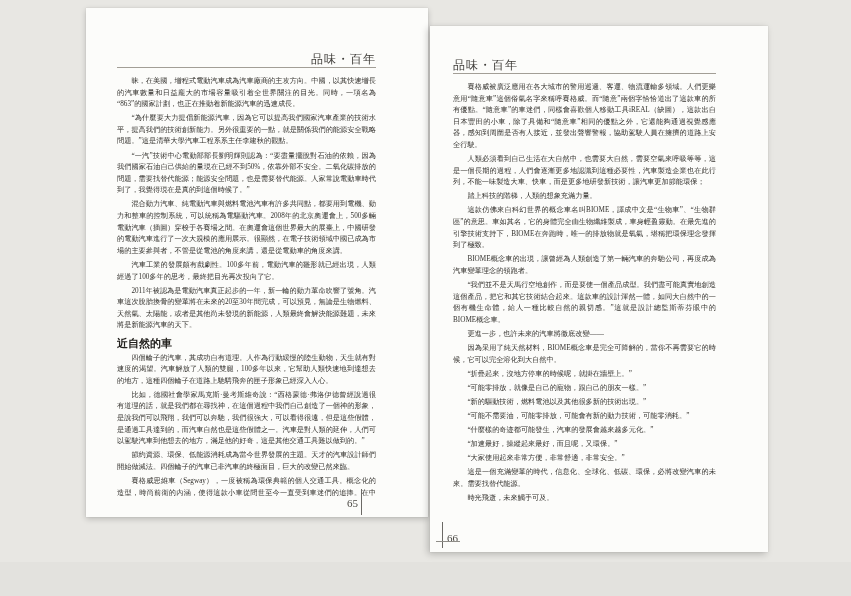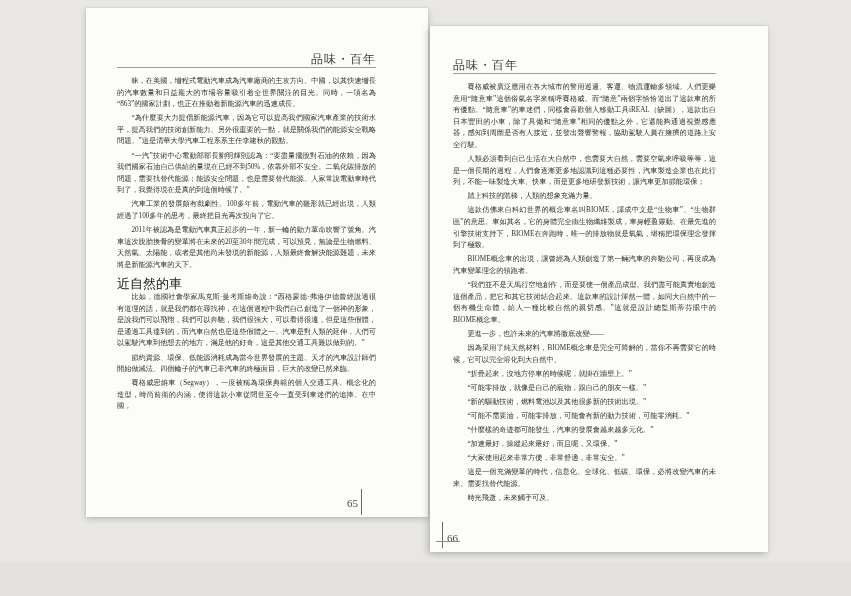--- a/index.html
+++ b/index.html
@@ -39,21 +39,21 @@
     line-height:11.6px;
     text-align:justify;
     text-justify:inter-ideograph;
     color:#33312d;
     overflow:hidden;
   }
   .body-left{height:424px;}
   .body-right{height:448px;font-family:Liberation Serif, serif;}
   .blk{margin:0 0 2.5px 0;text-indent:2em;}
   .blk-heading{
-    text-indent:0;font-weight:normal;font-size:13px;
+    text-indent:0;font-weight:bold;font-size:11px;
     margin:6px 0 3px 0;color:#22201d;
   }
   .pagenum{
     position:absolute;
     font-size:11px;color:#4a4843;
   }
   .pn-left{right:66px;bottom:2px;display:flex;align-items:flex-end;}
   .pn-left .pn-num{margin-right:3px;margin-bottom:6px;}
   .pn-right{left:12px;bottom:4px;display:flex;align-items:center;}
   .pn-right .pn-num{margin-left:4px;margin-bottom:4px;}
@@ -69,23 +69,25 @@
 
   <div class="page page-left">
     <div class="content content-left">
       <div class="running-head rh-right-align">品味・百年</div>
       <div class="head-rule"></div>
       <div class="body-col body-left">
 
       <p class="blk">昧，在美國，增程式電動汽車成為汽車廠商的主攻方向。中國，以其快速增長的汽車數量和日益龐大的市場容量吸引着全世界關注的目光。同時，一項名為“863”的國家計劃，也正在推動着新能源汽車的迅速成長。</p>
           <p class="blk">“為什麼要大力提倡新能源汽車，因為它可以提高我們國家汽車產業的技術水平，提高我們的技術創新能力。另外很重要的一點，就是關係我們的能源安全戰略問題。”這是清華大學汽車工程系系主任李建秋的觀點。</p>
           <p class="blk">“一汽”技術中心電動部部長劉明輝則認為：“要盡量擺脫對石油的依賴，因為我們國家石油自己供給的量現在已經不到50%，依靠外部不安全。二氧化碳排放的問題，需要找替代能源；能源安全問題，也是需要替代能源。人家常說電動車時代到了，我覺得現在是真的到這個時候了。”</p>
+          <p class="blk">混合動力汽車、純電動汽車與燃料電池汽車有許多共同點，都要用到電機、動力和整車的控制系統，可以統稱為電驅動汽車。2008年的北京奧運會上，500多輛電動汽車（插圖）穿梭于各賽場之間。在奧運會這個世界最大的展臺上，中國研發的電動汽車進行了一次大規模的應用展示。很顯然，在電子技術領域中國已成為市場的主要參與者，不管是從電池的角度來講，還是從電動車的角度來講。</p>
           <p class="blk">汽車工業的發展頗有戲劇性。100多年前，電動汽車的雛形就已經出現，人類經過了100多年的思考，最終把目光再次投向了它。</p>
           <p class="blk">2011年被認為是電動汽車真正起步的一年，新一輪的動力革命吹響了號角。汽車這次脫胎換骨的變革將在未來的20至30年間完成，可以預見，無論是生物燃料、天然氣、太陽能，或者是其他尚未發現的新能源，人類最終會解決能源難題，未來將是新能源汽車的天下。</p>
           <p class="blk blk-heading">近自然的車</p>
+          <p class="blk">四個輪子的汽車，其成功自有道理。人作為行動緩慢的陸生動物，天生就有對速度的渴望。汽車解放了人類的雙腿，100多年以來，它幫助人類快速地到達想去的地方，這種四個輪子在道路上馳騁飛奔的匣子形象已經深入人心。</p>
           <p class="blk">比如，德國社會學家馬克斯·曼考斯維奇說：“西格蒙德·弗洛伊德曾經說過很有道理的話，就是我們都在尋找神，在這個過程中我們自己創造了一個神的形象，是說我們可以飛翔，我們可以奔馳，我們很強大，可以看得很遠，但是這些假體，是通過工具達到的，而汽車自然也是這些假體之一。汽車是對人類的延伸，人們可以駕駛汽車到他想去的地方，滿足他的好奇，這是其他交通工具難以做到的。”</p>
           <p class="blk">節約資源、環保、低能源消耗成為當今世界發展的主題。天才的汽車設計師們開始做減法。四個輪子的汽車已非汽車的終極面目，巨大的改變已然來臨。</p>
           <p class="blk">賽格威思維車（Segway），一度被稱為環保典範的個人交通工具。概念化的造型，時尚前衛的內涵，使得這款小車從問世至今一直受到車迷們的追捧。在中國，</p>
         </div>
     </div>
     <div class="pagenum pn-left">
       <span class="pn-num">65</span>
       <span class="pn-bar"></span>
     </div>
   </div>

